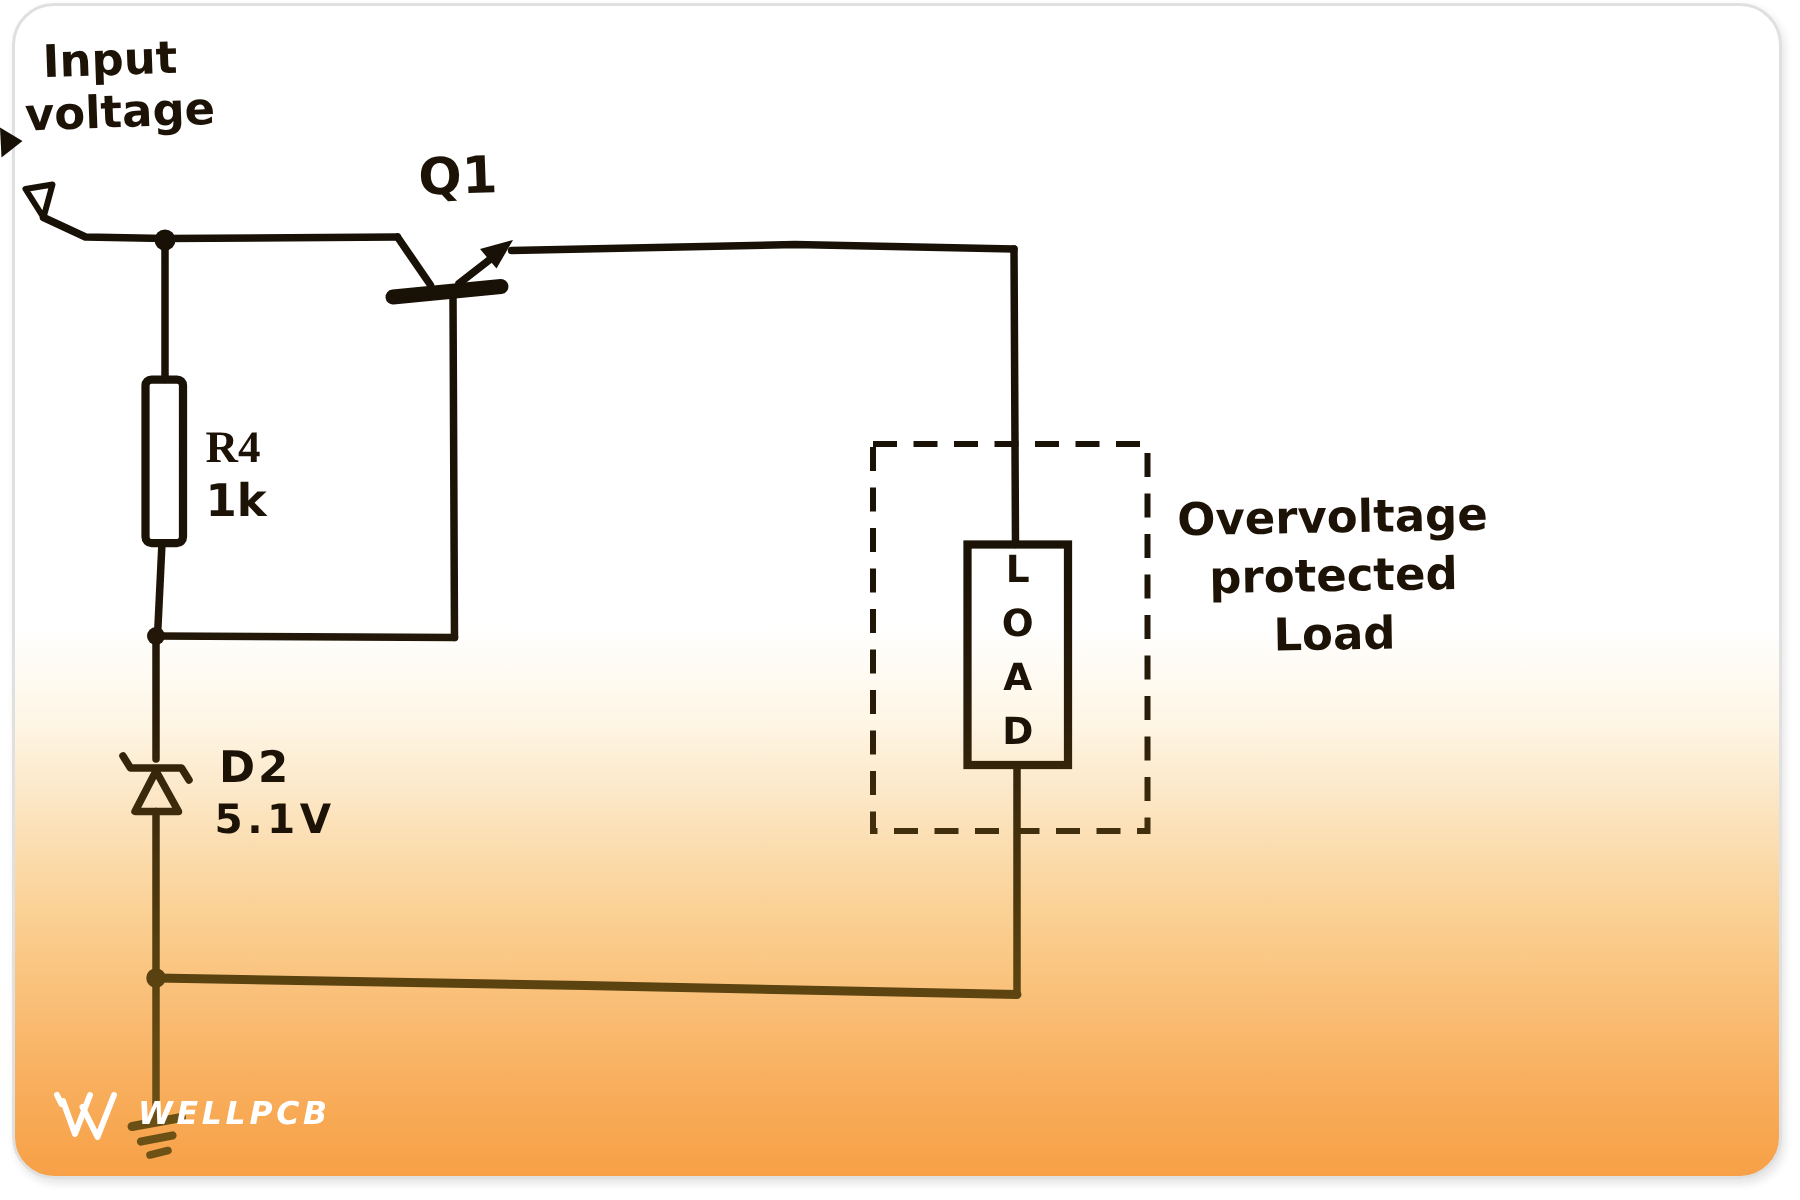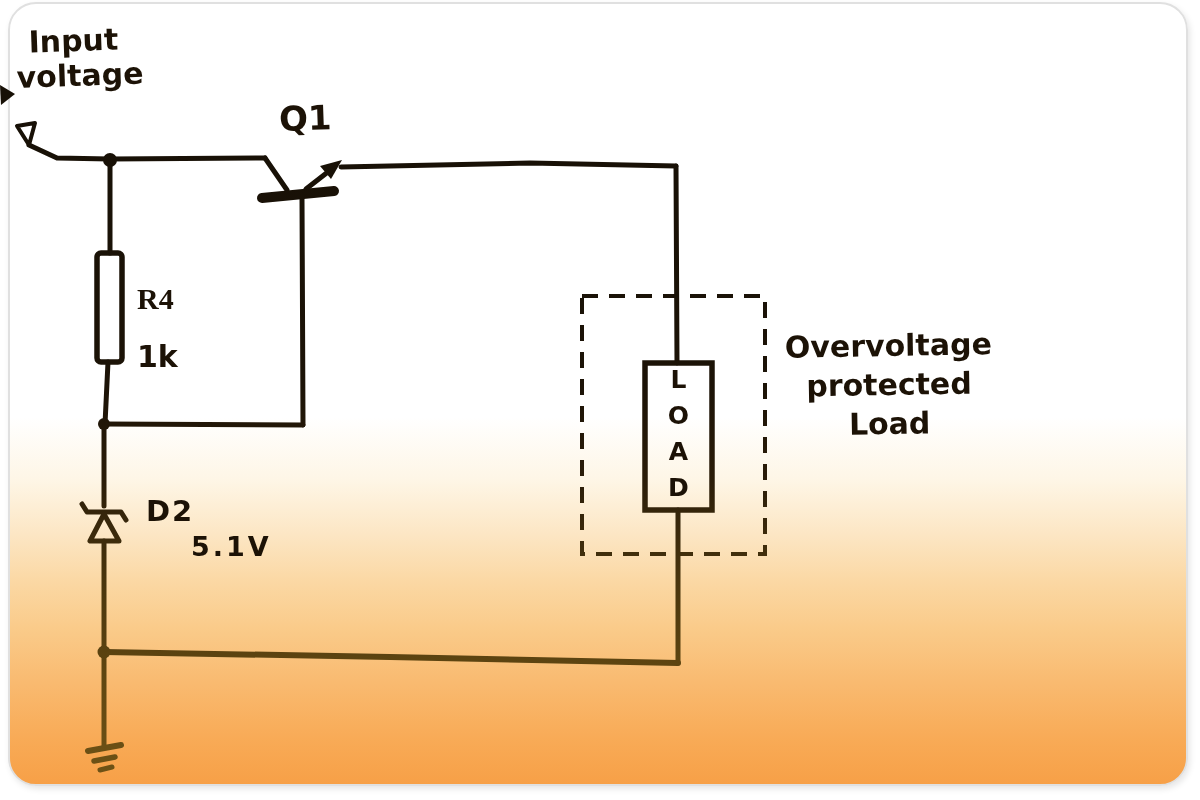--- a/index.html
+++ b/index.html
@@ -21,23 +21,23 @@
   }
   svg.schematic { position: absolute; left: 0; top: 0; width: 1200px; height: 800px; }
   .hand {
     position: absolute; color: #1c1206; font-weight: bold;
     font-family: "DejaVu Sans", "Liberation Sans", sans-serif;
     white-space: pre-wrap;
   }
   .lbl-input { left: 16px; top: 24px; width: 116px; font-size: 30px; line-height: 1.15; text-align: center; transform: rotate(-2deg); }
   .lbl-q1 { left: 279px; top: 98px; font-size: 34px; transform: rotate(-2deg); }
   .lbl-r4 { left: 137px; top: 282px; font-size: 30px; font-family: Liberation Serif, serif; }
-  .lbl-r4v { left: 137px; top: 317px; font-size: 30px; margin-top: 22px; }
+  .lbl-r4v { left: 137px; top: 317px; font-size: 30px; }
   .lbl-d2 { left: 146px; top: 494px; font-size: 29px; letter-spacing: 2px; }
-  .lbl-d2v { left: 143px; top: 531px; font-size: 27px; letter-spacing: 3px; margin-left: 48px; }
+  .lbl-d2v { left: 143px; top: 531px; font-size: 27px; letter-spacing: 3px; }
   .lbl-ov { left: 782px; top: 326px; width: 214px; font-size: 30px; line-height: 1.3; text-align: center; transform: rotate(-1deg); }
   .load-box-text {
     position: absolute; left: 645px; top: 366px; width: 67px; height: 142px;
     display: flex; align-items: center; justify-content: center;
   }
   .load-box-text span {
     writing-mode: vertical-rl; text-orientation: upright;
     font-size: 25px; font-weight: bold; color: #1c1206; letter-spacing: 7px; line-height: 1;
   }
   .logo {
@@ -119,14 +119,24 @@
   <div class="hand lbl-r4">R4</div>
   <div class="hand lbl-r4v">1k</div>
   <div class="hand lbl-d2">D2</div>
   <div class="hand lbl-d2v">5.1V</div>
   <div class="hand lbl-ov">Overvoltage protected Load</div>
 
   <div class="load-box-text">
     <span>LOAD</span>
   </div>
 
+  <div class="logo">
+    <svg width="54" height="40" viewBox="0 0 54 40">
+      <g stroke="#ffffff" stroke-width="4" fill="none" stroke-linecap="round" stroke-linejoin="round">
+        <path d="M6,8 L9,14"></path>
+        <path d="M10,12 L18,34 L28,8"></path>
+        <path d="M23,16 L33,36 L44,8"></path>
+      </g>
+    </svg>
+    <span class="wordmark">WELLPCB</span>
+  </div>
 
 </div>
 
 </body></html>

